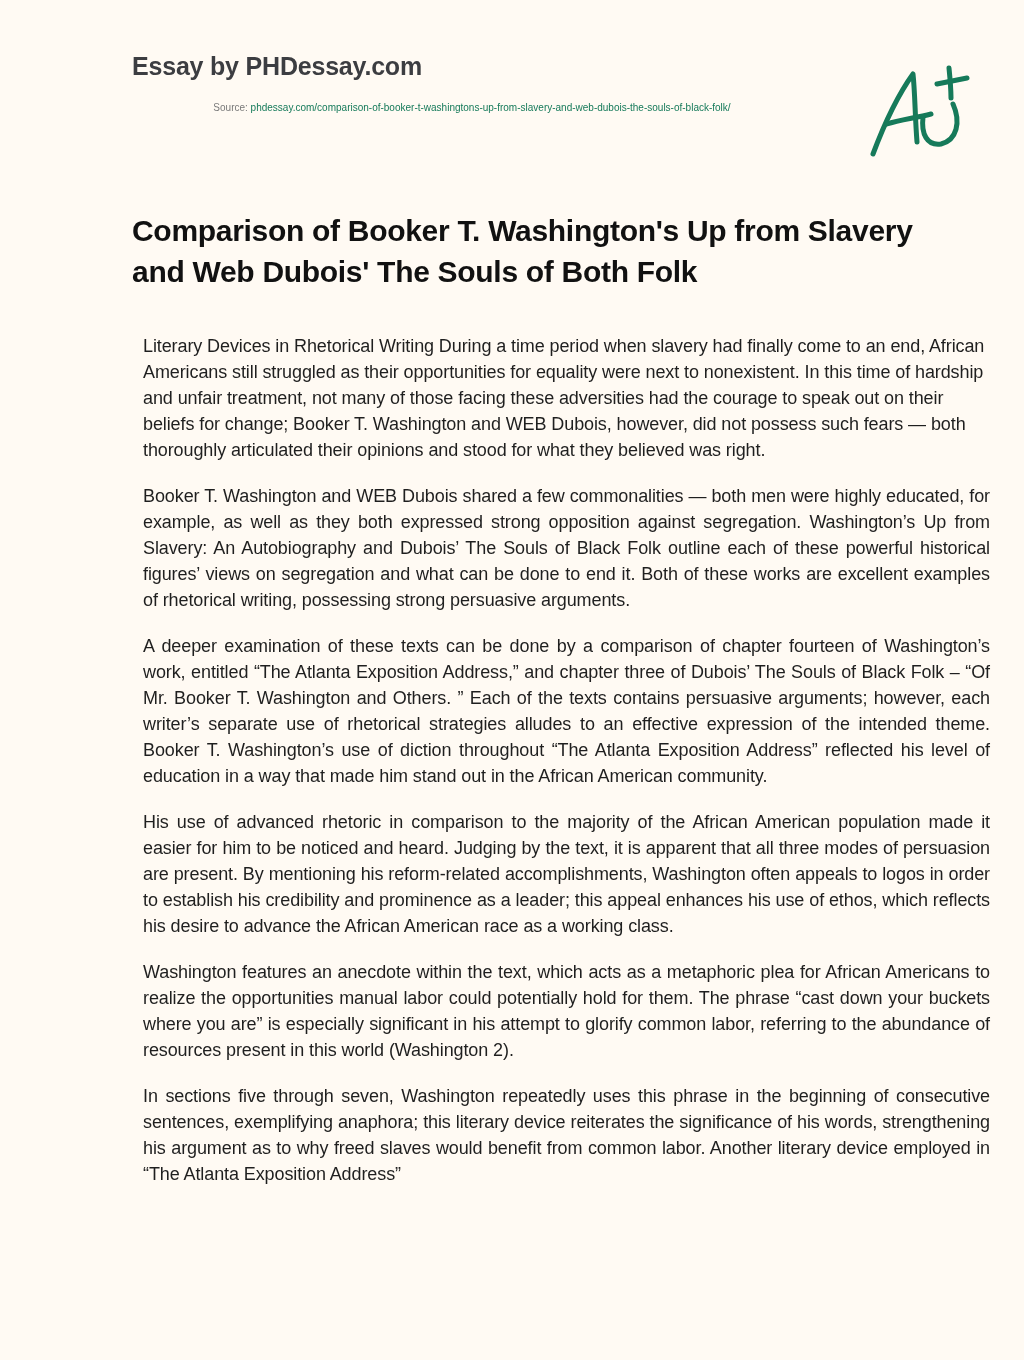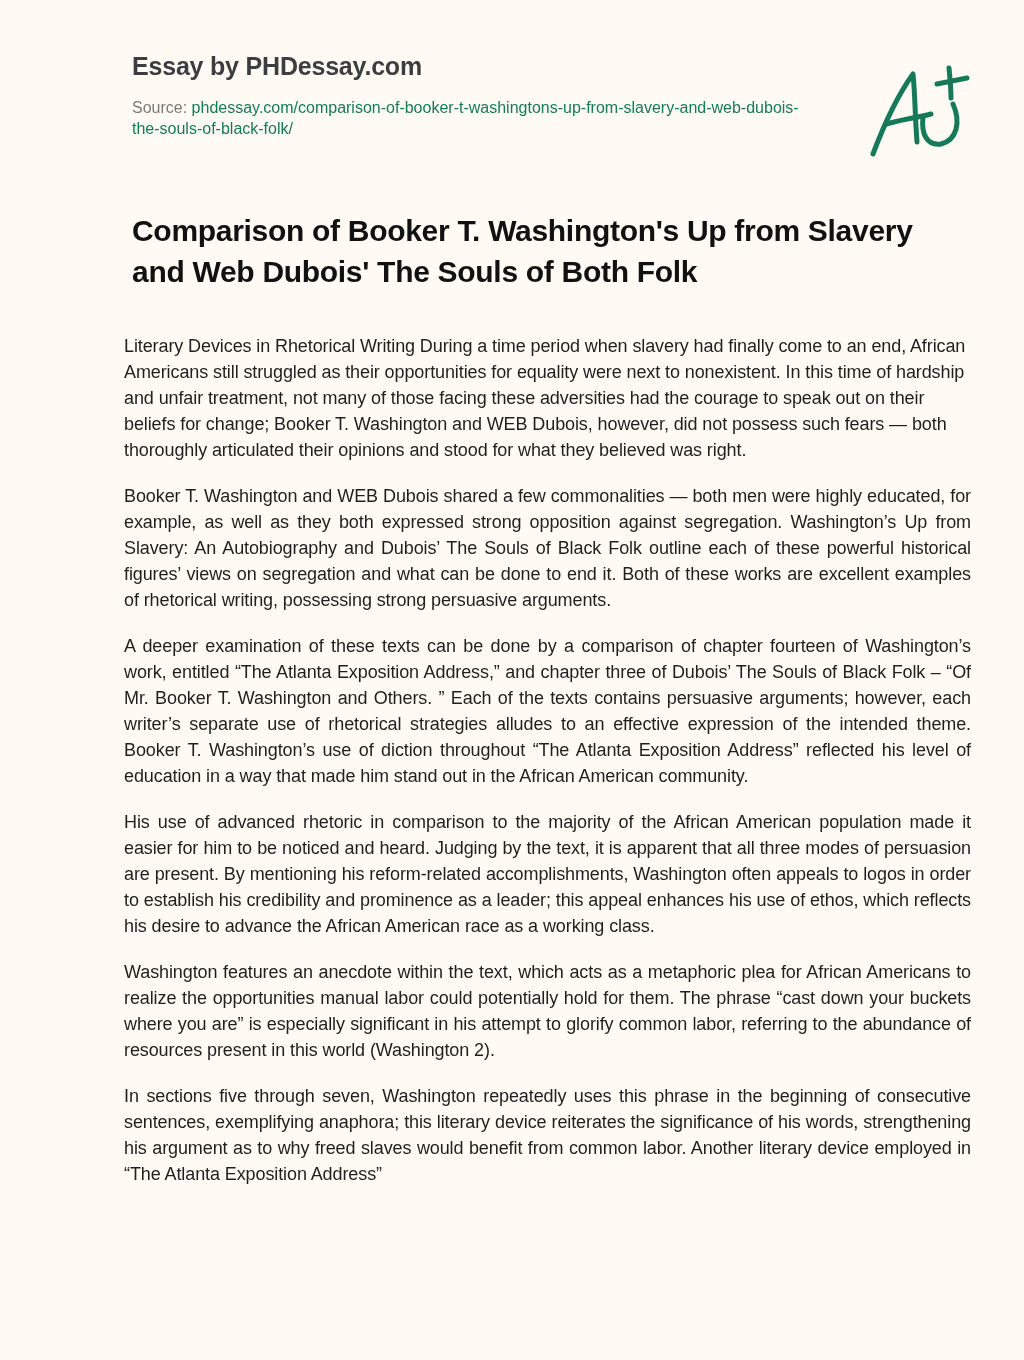--- a/index.html
+++ b/index.html
@@ -33,24 +33,25 @@
     .site-title {
       font-size: 25px;
       font-weight: bold;
       color: #3c3d41;
       margin: 0;
       line-height: 32px;
       letter-spacing: -0.2px;
     }
     .source {
       margin-top: 15px;
-      font-size: 16px;
+      font-size: 10px;
       line-height: 21px;
       color: #7a7a7a;
       width: 680px;
+      text-align: center;
     }
     .source a {
       color: #167a5a;
       text-decoration: none;
     }
     .logo {
       position: absolute;
       left: 822px;
       top: 62px;
       width: 110px;
@@ -63,21 +64,21 @@
       width: 800px;
       margin: 0;
       font-size: 30px;
       line-height: 41px;
       font-weight: bold;
       color: #111111;
       letter-spacing: -0.3px;
     }
     .content {
       position: absolute;
-      left: 81px;
+      left: 100px;
       top: 333px;
       width: 847px;
     }
     .content p {
       margin: 0 0 20px 0;
       font-size: 18px;
       line-height: 26px;
       color: #1f1f1f;
       text-align: justify;
       letter-spacing: -0.1px;

